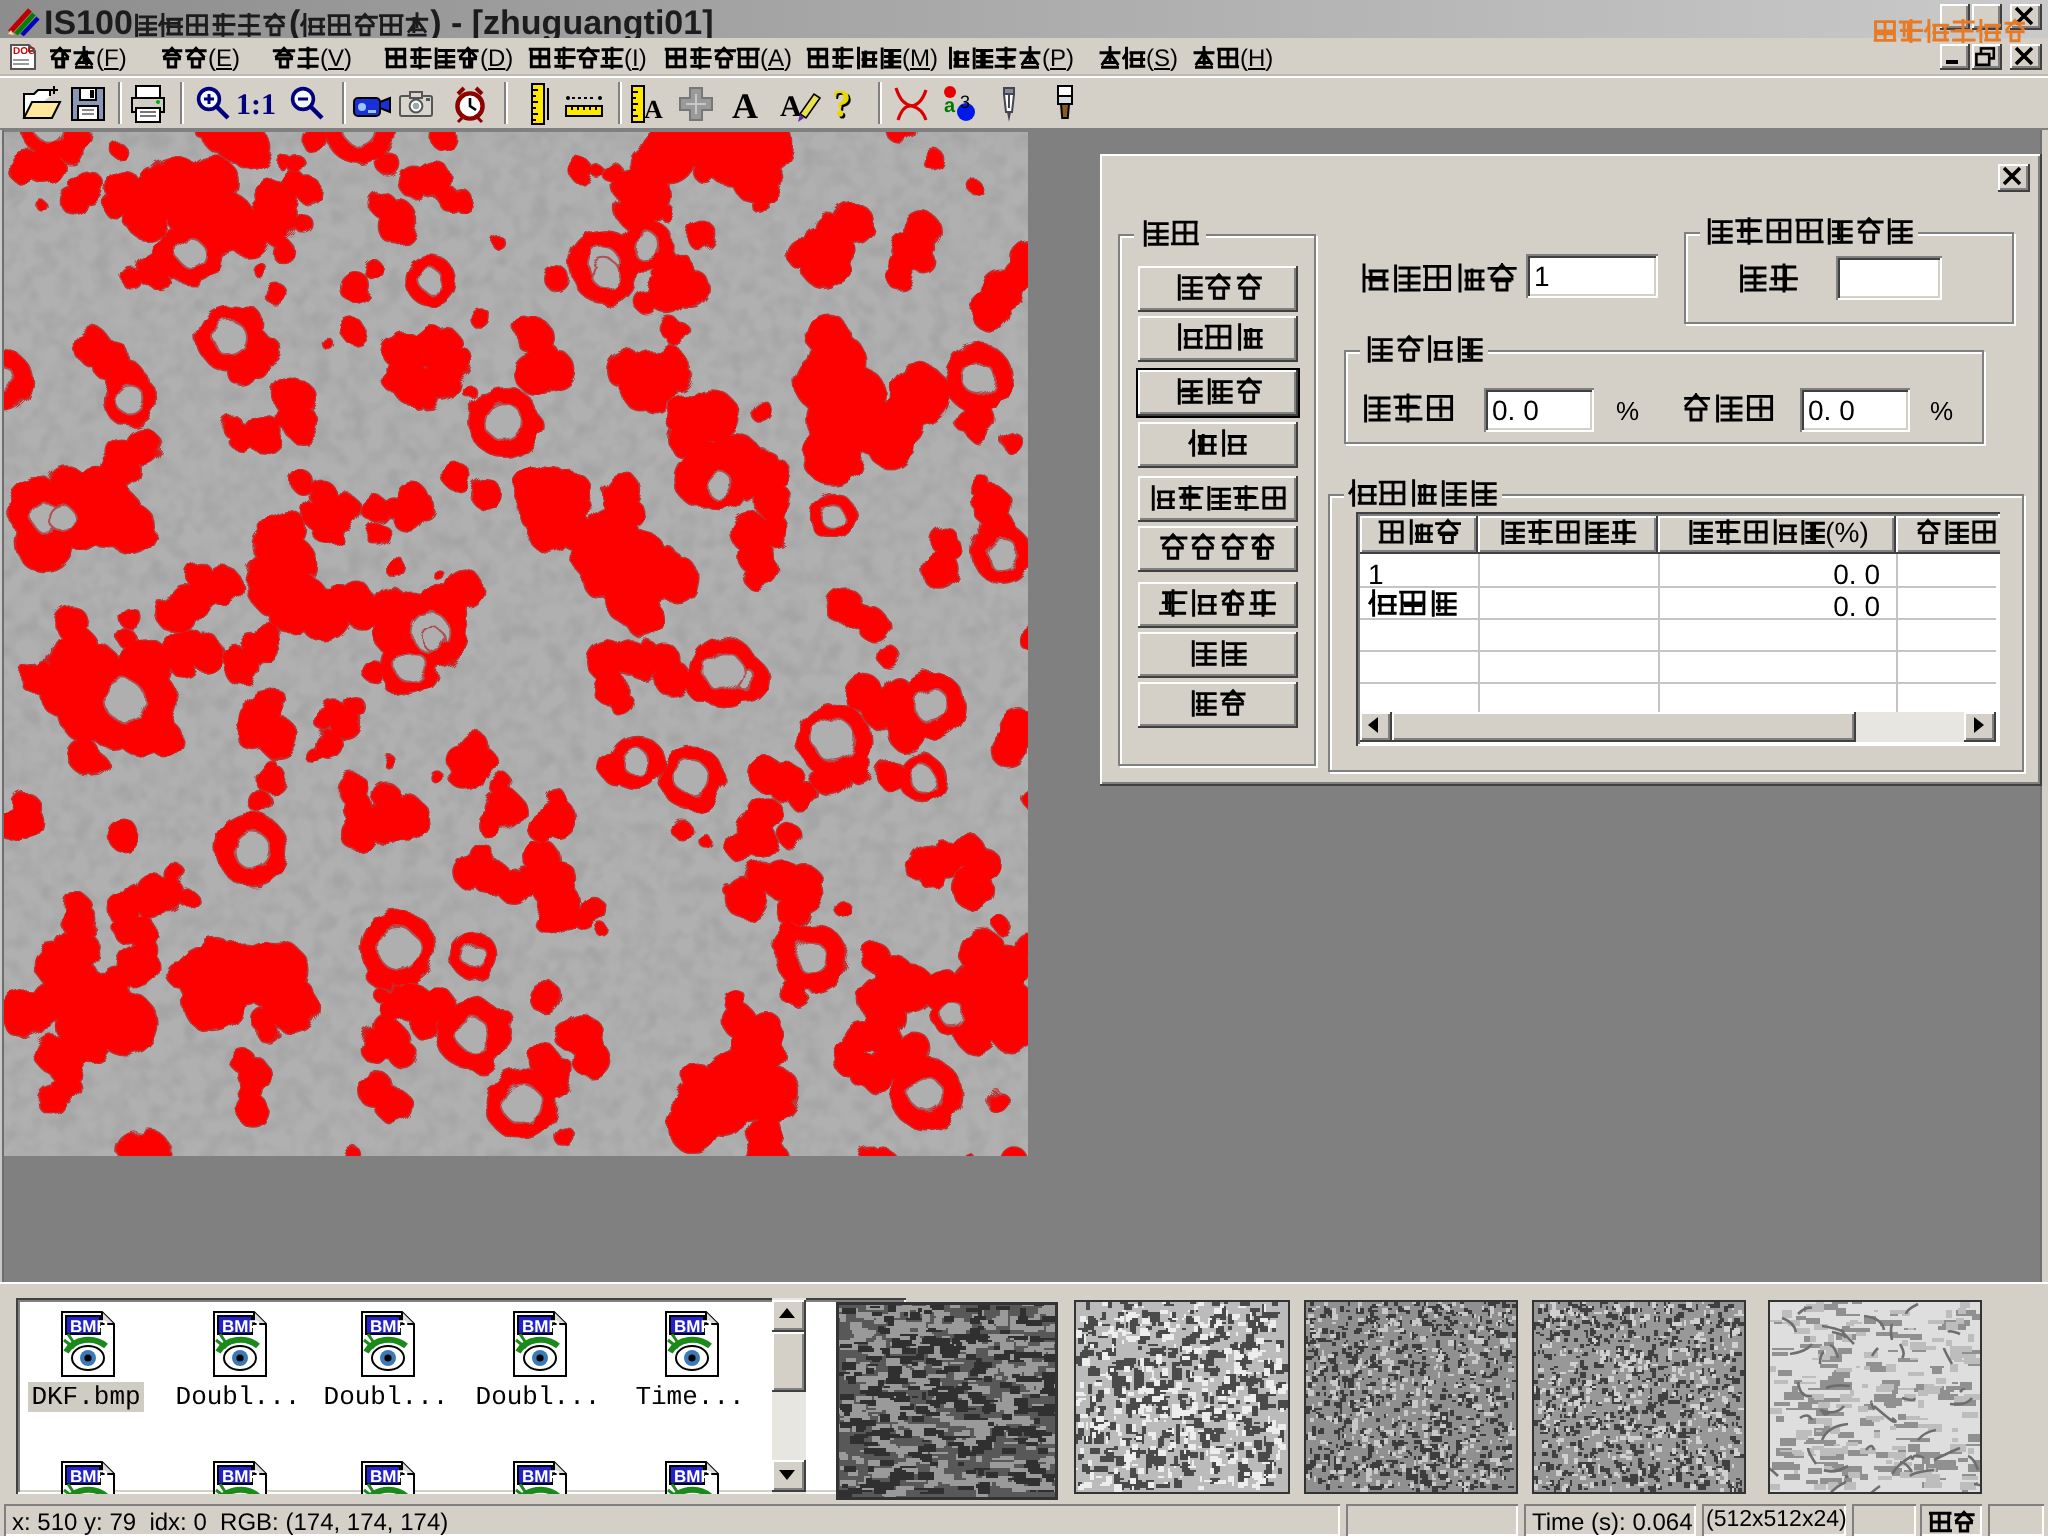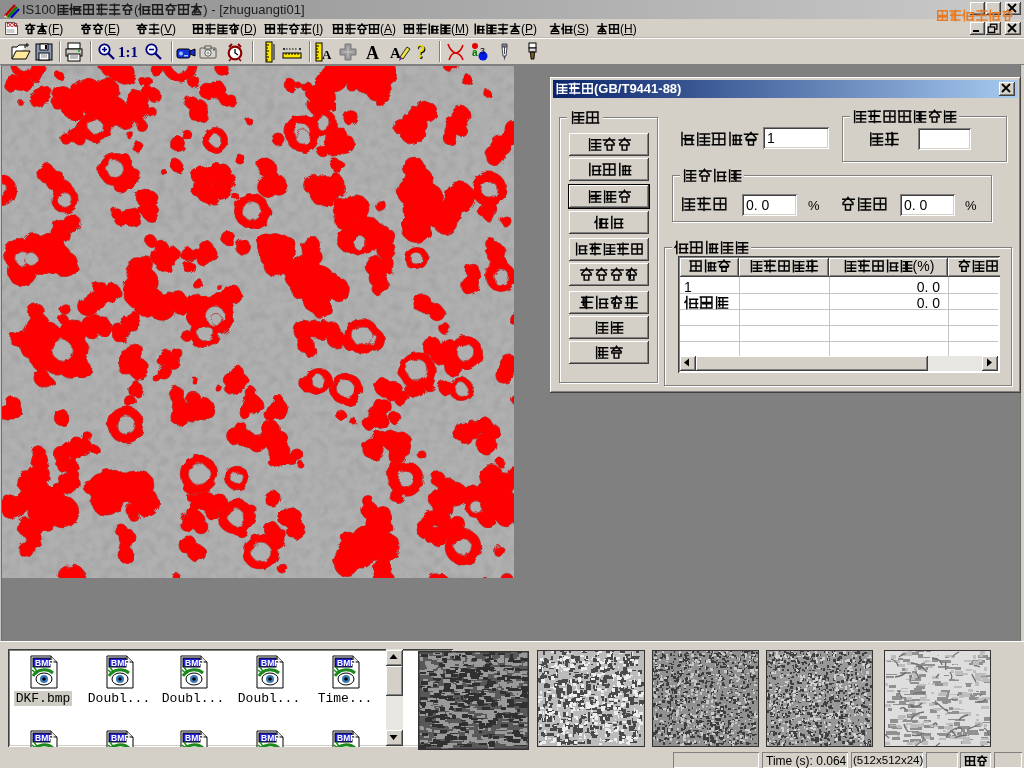--- a/index.html
+++ b/index.html
@@ -13,21 +13,21 @@
 .grp{border:1px solid #808080;box-shadow:inset 1px 1px 0 #fff, 1px 1px 0 #fff}
 .sbar{box-shadow:inset 1px 1px 0 #808080,inset -1px -1px 0 #fff;font-size:12px;color:#000;padding:2px 0 0 4px;white-space:nowrap}
 </style></head><body>
 <div class="abs" style="left:0;top:0;width:1024px;height:19px;background:linear-gradient(to right,#8d8d8d,#cacaca)">
     <svg class="abs" style="left:3px;top:1px" width="17" height="17" viewBox="0 0 17 17">
       <path d="M2 15L12 4" stroke="#c00000" stroke-width="2.6"></path>
       <path d="M5 16L14 6" stroke="#008000" stroke-width="2.4"></path>
       <path d="M8 16.5L16 8" stroke="#0000c0" stroke-width="2.2"></path>
       <path d="M1 16l3 .5L2.5 14z" fill="#ffd79c"></path>
     </svg>
-    <div class="abs" style="left:22px;top:2px;font-weight:normal;font-size:13px;color:#1c1c1c;white-space:nowrap">IS100<svg class="cj" width="13" height="13" viewBox="0 0 16 16">
+    <div class="abs" style="left:22px;top:2px;font-weight:bold;font-size:17px;color:#1c1c1c;white-space:nowrap">IS100<svg class="cj" width="13" height="13" viewBox="0 0 16 16">
         <path d="M2.8 2.0L2.8 14.5 M5.0 3.0L14.5 3.0 M5.0 7.0L14.5 7.0 M5.0 10.5L14.5 10.5 M5.0 14.0L14.5 14.0 M9.5 3.0L9.5 14.0 M4.0 10.7L12.0 10.7" stroke="#1c1c1c" stroke-width="1.78" fill="none" stroke-linecap="square"></path>
       </svg><svg class="cj" width="13" height="13" viewBox="0 0 16 16">
         <path d="M3.0 1.5L3.0 14.5 M6.0 4.5L14.5 4.5 M6.0 9.0L14.5 9.0 M6.0 13.5L14.5 13.5 M6.5 4.5L6.5 13.5 M13.0 4.5L13.0 13.5 M3.0 5.0L1.0 8.0 M4.0 7.0L12.0 7.0" stroke="#1c1c1c" stroke-width="1.78" fill="none" stroke-linecap="square"></path>
       </svg><svg class="cj" width="13" height="13" viewBox="0 0 16 16">
         <path d="M2.3 2.2L13.2 2.2 M2.9 13.8L14.1 13.8 M2.2 2.2L2.2 13.8 M13.8 2.2L13.8 13.8 M2.2 8.0L13.8 8.0 M8.0 2.2L8.0 13.8" stroke="#1c1c1c" stroke-width="1.78" fill="none" stroke-linecap="square"></path>
       </svg><svg class="cj" width="13" height="13" viewBox="0 0 16 16">
         <path d="M2.7 2.5L14.3 2.5 M2.5 7.7L14.8 7.7 M2.6 13.5L13.7 13.5 M8.0 1.5L8.0 14.5 M4.8 4.0L4.8 11.0" stroke="#1c1c1c" stroke-width="1.78" fill="none" stroke-linecap="square"></path>
       </svg><svg class="cj" width="13" height="13" viewBox="0 0 16 16">
         <path d="M2.9 2.5L13.8 2.5 M2.2 8.3L13.2 8.3 M2.2 13.5L14.4 13.5 M8.0 1.5L8.0 14.5" stroke="#1c1c1c" stroke-width="1.78" fill="none" stroke-linecap="square"></path>
       </svg><svg class="cj" width="13" height="13" viewBox="0 0 16 16">
@@ -1692,29 +1692,20 @@
           <circle cx="234" cy="451" r="8.3"></circle>
           <circle cx="404" cy="413" r="7.8"></circle>
           <circle cx="474" cy="441" r="6.1"></circle>
           <circle cx="259" cy="486" r="9.9"></circle>
           <circle cx="461" cy="481" r="8.3"></circle>
         </g>
       </g>
     </svg>
   </div>
 <div class="abs raised" style="left:550px;top:77px;width:471px;height:316px;background:#d4d0c8;z-index:50">
-    <div class="abs" style="left:3px;top:3px;width:465px;height:18px;background:linear-gradient(to right,#0a246a,#a6caf0)">
-      <div class="abs" style="left:2px;top:1px;font-size:13px;font-weight:bold;color:#fff;white-space:nowrap"><svg class="cj" width="13" height="13" viewBox="0 0 16 16">
-          <path d="M2.8 2.0L2.8 14.5 M5.0 3.0L14.5 3.0 M5.0 7.0L14.5 7.0 M5.0 10.5L14.5 10.5 M5.0 14.0L14.5 14.0 M9.5 3.0L9.5 14.0" stroke="#fff" stroke-width="1.78" fill="none" stroke-linecap="square"></path>
-        </svg><svg class="cj" width="13" height="13" viewBox="0 0 16 16">
-          <path d="M1.5 2.5L14.0 2.5 M2.3 7.7L13.1 7.7 M2.4 13.5L14.5 13.5 M8.0 1.5L8.0 14.5 M4.3 4.0L4.3 11.0 M4.0 7.1L12.0 7.1" stroke="#fff" stroke-width="1.78" fill="none" stroke-linecap="square"></path>
-        </svg><svg class="cj" width="13" height="13" viewBox="0 0 16 16">
-          <path d="M2.6 2.2L13.4 2.2 M2.2 13.8L13.3 13.8 M2.2 2.2L2.2 13.8 M13.8 2.2L13.8 13.8 M2.2 8.0L13.8 8.0 M8.4 4.0L8.4 12.0" stroke="#fff" stroke-width="1.78" fill="none" stroke-linecap="square"></path>
-        </svg>(GB/T9441-88)</div>
-    </div>
     <div class="abs btn" style="left:449px;top:5px;width:16px;height:14px">
       <svg width="12" height="10" style="position:absolute;left:1px;top:1px" viewBox="0 0 12 10">
         <path d="M2 1l8 8M10 1l-8 8" stroke="#000" stroke-width="1.8"></path>
       </svg>
     </div>
     <div class="abs grp" style="left:9px;top:40px;width:99px;height:266px"></div>
     <div class="abs" style="left:17px;top:32px;background:#d4d0c8;padding:0 3px;font-size:15px"><svg class="cj" width="15" height="15" viewBox="0 0 16 16">
         <path d="M2.8 2.0L2.8 14.5 M5.0 3.0L14.5 3.0 M5.0 7.0L14.5 7.0 M5.0 10.5L14.5 10.5 M5.0 14.0L14.5 14.0 M9.5 3.0L9.5 14.0 M4.0 7.1L12.0 7.1" stroke="#000" stroke-width="1.55" fill="none" stroke-linecap="square"></path>
       </svg><svg class="cj" width="15" height="15" viewBox="0 0 16 16">
         <path d="M2.5 2.2L14.0 2.2 M1.3 13.8L14.6 13.8 M2.2 2.2L2.2 13.8 M13.8 2.2L13.8 13.8 M2.2 8.0L13.8 8.0 M8.0 2.2L8.0 13.8" stroke="#000" stroke-width="1.55" fill="none" stroke-linecap="square"></path>
@@ -2102,20 +2093,21 @@
         <path d="M14 66h6v4h-6zM37 49h5v1h-5zM30 38h8v3h-8zM42 1h5v1h-5zM48 52h4v3h-4zM15 51h7v4h-7zM29 89h4v2h-4zM31 24h11v3h-11zM56 10h11v3h-11zM27 27h10v4h-10zM35 66h8v3h-8zM92 13h6v2h-6zM48 8h6v4h-6zM6 69h8v4h-8zM26 89h11v3h-11zM79 82h6v4h-6zM71 17h6v3h-6zM46 87h4v3h-4zM68 61h7v3h-7zM30 77h8v3h-8zM94 28h8v1h-8zM64 69h9v1h-9zM77 78h4v4h-4zM102 7h10v3h-10zM8 78h10v1h-10zM48 75h6v2h-6zM98 72h11v1h-11zM53 83h9v2h-9zM83 43h5v3h-5zM55 83h9v3h-9zM23 66h6v2h-6zM103 80h8v2h-8zM91 25h9v2h-9zM40 75h10v3h-10zM81 77h8v1h-8zM29 49h8v2h-8zM100 67h8v4h-8zM2 26h8v2h-8zM19 9h7v3h-7zM18 3h5v3h-5zM19 90h6v2h-6zM54 16h11v2h-11zM33 35h5v1h-5zM13 54h6v1h-6zM32 43h10v2h-10zM82 34h5v3h-5zM71 69h10v2h-10zM4 58h4v3h-4zM20 84h7v3h-7zM19 69h4v3h-4zM8 87h8v3h-8zM85 89h4v1h-4zM2 81h11v4h-11zM68 14h6v1h-6zM28 21h5v2h-5zM41 14h10v2h-10zM28 56h10v2h-10zM72 24h7v2h-7zM85 13h8v2h-8zM86 45h5v4h-5zM49 31h8v2h-8zM97 93h3v3h-3zM37 13h4v3h-4zM62 84h5v4h-5zM97 87h7v3h-7zM75 76h11v3h-11zM83 80h11v3h-11zM34 17h10v3h-10zM38 89h4v3h-4zM37 85h5v3h-5zM92 41h3v1h-3zM23 64h5v2h-5zM26 42h5v3h-5zM74 76h10v3h-10zM62 43h3v4h-3zM65 74h4v2h-4zM18 54h11v1h-11zM36 17h7v3h-7zM85 47h10v3h-10zM65 57h4v3h-4zM51 33h10v3h-10zM94 5h10v3h-10zM39 83h8v3h-8zM26 2h9v3h-9zM89 83h6v2h-6zM12 43h3v3h-3zM19 70h9v2h-9zM59 51h5v3h-5zM37 83h10v4h-10zM5 82h11v3h-11zM20 59h5v3h-5zM20 49h9v3h-9zM87 47h3v2h-3zM90 11h9v4h-9zM32 36h9v3h-9zM98 91h7v1h-7zM93 50h11v3h-11zM25 25h3v2h-3zM28 70h6v3h-6zM71 61h3v2h-3zM30 28h4v2h-4zM60 25h5v1h-5zM100 25h11v2h-11zM57 40h9v3h-9zM91 75h6v2h-6zM65 29h10v2h-10zM74 42h9v2h-9zM20 44h9v1h-9zM16 22h11v2h-11zM26 32h9v2h-9zM77 91h5v3h-5zM63 62h6v2h-6zM32 1h8v1h-8zM95 79h5v2h-5zM94 23h4v3h-4zM100 82h9v4h-9zM87 10h9v4h-9zM96 41h6v4h-6zM14 8h5v2h-5zM3 11h4v1h-4zM95 25h3v1h-3zM81 82h9v3h-9zM24 81h11v1h-11zM26 78h9v2h-9zM40 70h7v2h-7zM4 74h8v4h-8zM13 40h4v2h-4zM31 41h11v4h-11zM81 33h7v1h-7zM73 82h5v4h-5zM46 59h7v4h-7zM24 54h6v4h-6zM34 4h5v4h-5zM97 10h4v3h-4zM36 7h10v1h-10zM54 76h9v3h-9zM28 82h10v4h-10zM61 6h4v2h-4zM100 32h11v1h-11zM26 40h11v2h-11zM58 49h9v4h-9zM5 35h7v3h-7zM2 24h11v1h-11zM70 72h6v4h-6zM9 54h5v1h-5zM8 46h10v4h-10zM3 51h8v2h-8zM61 17h10v2h-10zM18 71h11v1h-11zM8 75h6v3h-6zM28 62h4v4h-4zM85 45h8v1h-8zM90 12h5v3h-5zM18 18h6v3h-6zM86 81h4v3h-4zM68 85h4v1h-4zM53 65h3v2h-3zM89 43h7v2h-7zM53 47h11v4h-11zM73 44h8v2h-8z"></path>
       </g>
       <g fill="#bdbdbd">
         <path d="M93 74h4v2h-4zM47 42h3v2h-3zM24 65h3v1h-3zM24 59h7v3h-7zM93 48h8v3h-8zM75 62h7v2h-7zM6 75h9v1h-9zM48 26h7v3h-7zM36 47h6v4h-6zM73 85h9v4h-9zM66 86h7v3h-7zM1 33h3v3h-3zM75 45h5v3h-5zM92 69h3v2h-3zM69 58h7v2h-7zM1 10h6v1h-6zM70 14h3v1h-3zM1 92h5v3h-5zM10 10h6v3h-6zM30 91h5v3h-5zM14 68h6v2h-6zM26 23h6v2h-6zM45 53h5v3h-5zM7 11h3v1h-3zM80 10h8v2h-8zM97 27h7v2h-7zM98 29h8v3h-8zM22 73h6v2h-6zM71 21h8v4h-8zM95 23h7v3h-7zM95 4h4v3h-4zM34 34h8v2h-8zM63 76h6v4h-6zM95 72h4v4h-4zM93 72h3v2h-3zM80 44h6v3h-6zM78 42h5v3h-5zM39 11h4v2h-4zM26 75h8v3h-8zM37 49h9v2h-9zM60 76h6v3h-6zM23 12h7v3h-7zM25 27h6v3h-6zM14 65h8v3h-8zM100 74h3v3h-3zM97 56h8v3h-8zM23 47h5v3h-5zM44 16h5v2h-5zM52 59h4v2h-4zM39 71h6v2h-6zM46 74h8v3h-8zM28 59h4v4h-4zM59 32h5v4h-5zM93 30h5v1h-5zM25 51h6v3h-6zM21 18h3v3h-3zM41 45h2v3h-2zM91 72h7v3h-7zM68 47h6v4h-6zM62 73h7v2h-7zM49 58h9v2h-9zM3 40h7v2h-7zM48 33h3v2h-3zM30 17h3v4h-3zM79 43h8v1h-8zM0 54h7v3h-7zM29 24h6v4h-6zM91 27h6v3h-6zM55 88h7v2h-7zM54 43h8v3h-8zM30 74h7v3h-7zM96 91h8v2h-8zM89 5h3v4h-3zM12 75h5v2h-5zM100 17h3v4h-3zM79 92h3v2h-3zM78 91h9v3h-9zM96 92h8v3h-8zM27 74h6v1h-6zM100 31h6v1h-6zM20 74h3v4h-3zM13 14h8v3h-8zM73 59h7v1h-7zM82 19h6v2h-6zM91 23h6v4h-6zM75 50h3v4h-3zM96 1h5v3h-5zM97 88h8v2h-8zM79 87h7v4h-7zM78 23h6v2h-6zM56 42h7v3h-7zM98 47h8v3h-8zM91 32h4v4h-4zM21 4h7v2h-7zM30 92h4v3h-4zM67 6h4v2h-4zM41 10h4v2h-4zM59 80h3v2h-3zM19 2h7v4h-7zM80 62h7v4h-7zM39 11h8v1h-8zM94 50h5v1h-5zM61 63h3v2h-3zM20 47h7v2h-7zM37 73h3v4h-3zM30 17h2v2h-2zM31 63h5v4h-5zM30 84h3v2h-3zM23 92h6v3h-6zM28 83h4v2h-4zM13 85h2v2h-2zM38 91h6v4h-6zM53 5h2v1h-2zM89 11h6v4h-6zM24 1h4v3h-4zM16 41h8v1h-8zM22 29h8v1h-8zM37 17h5v4h-5zM61 5h8v2h-8zM80 84h4v2h-4zM71 29h4v1h-4zM40 86h6v3h-6zM89 20h3v3h-3zM80 89h6v4h-6zM84 63h3v3h-3zM44 33h2v1h-2zM53 66h3v3h-3zM33 72h3v1h-3zM7 5h5v4h-5zM84 39h5v3h-5zM63 81h9v2h-9zM65 44h8v1h-8zM92 64h3v2h-3zM67 20h3v3h-3zM21 77h3v1h-3zM34 52h8v2h-8zM94 9h4v3h-4zM13 76h5v2h-5zM17 38h7v1h-7zM70 36h8v2h-8z"></path>
       </g>
       <path d="M49 75Q52 71 53 75M22 22Q19 26 11 27M100 78Q103 79 105 85M15 7Q19 3 22 4M5 88Q-2 81 -8 80M41 43Q33 42 29 44M27 13Q34 14 38 16M92 32Q88 25 88 24M71 88Q73 86 83 85M62 20Q61 15 62 12M84 65Q78 66 75 70M35 29Q33 22 31 23M7 9Q13 11 14 16M40 89Q39 87 39 89M78 79Q73 76 72 80M39 91Q32 94 29 100M52 51Q51 50 53 55M37 15Q36 15 43 22M22 60Q20 56 16 59M53 53Q61 60 63 61M31 56Q28 59 27 55M26 55Q34 58 38 53M72 78Q65 82 62 87M91 52Q99 53 102 49M90 16Q91 15 96 17M66 22Q69 27 67 29M58 15Q57 9 48 8M66 81Q69 81 72 86M32 16Q38 17 39 19M103 92Q105 92 114 95M98 45Q98 44 96 46M62 59Q65 61 63 61M67 49Q74 51 73 49M56 93Q49 98 49 100M83 80Q91 76 96 74M20 74Q20 76 24 82M52 28Q53 26 55 24M69 7Q69 5 75 2M40 83Q33 87 28 85M28 26Q26 27 26 32M22 48Q16 49 15 41M27 70Q30 63 40 62" fill="none" stroke="#6e6e6e" stroke-width="1.3"></path>
       <rect x="0.5" y="0.5" width="106" height="96" fill="none" stroke="#333" stroke-width="1"></rect>
     </svg>
   </div>
 <div class="abs" style="left:0;top:752px;width:1024px;height:16px;background:#d4d0c8">
+    <div class="abs sbar" style="left:2px;top:0;width:668px;height:16px">x: 510 y: 79&nbsp; idx: 0&nbsp; RGB: (174, 174, 174)</div>
     <div class="abs sbar" style="left:673px;top:0;width:86px;height:16px"></div>
     <div class="abs sbar" style="left:762px;top:0;width:86px;height:16px">Time (s): 0.064</div>
     <div class="abs sbar" style="left:851px;top:0;width:72px;height:16px;padding-left:2px;font-size:11.5px">(512x512x24)</div>
     <div class="abs sbar" style="left:926px;top:0;width:32px;height:16px"></div>
     <div class="abs sbar" style="left:960px;top:0;width:31px;height:16px;text-align:center;padding-left:0"><svg class="cj" width="12" height="12" viewBox="0 0 16 16">
         <path d="M1.6 2.2L14.7 2.2 M2.8 13.8L15.0 13.8 M2.2 2.2L2.2 13.8 M13.8 2.2L13.8 13.8 M2.2 8.0L13.8 8.0 M7.5 4.0L7.5 12.0" stroke="#000" stroke-width="1.93" fill="none" stroke-linecap="square"></path>
       </svg><svg class="cj" width="12" height="12" viewBox="0 0 16 16">
         <path d="M2.5 3.2L14.1 3.2 M8.0 1.5L3.0 7.0 M8.0 1.5L13.0 7.0 M3.0 8.5L13.0 8.5 M5.5 8.5L5.5 14.0 M10.5 8.5L10.5 14.0 M5.5 14.0L10.5 14.0 M4.0 8.5L12.0 8.5" stroke="#000" stroke-width="1.93" fill="none" stroke-linecap="square"></path>
       </svg></div>
     <div class="abs sbar" style="left:994px;top:0;width:28px;height:16px"></div>

